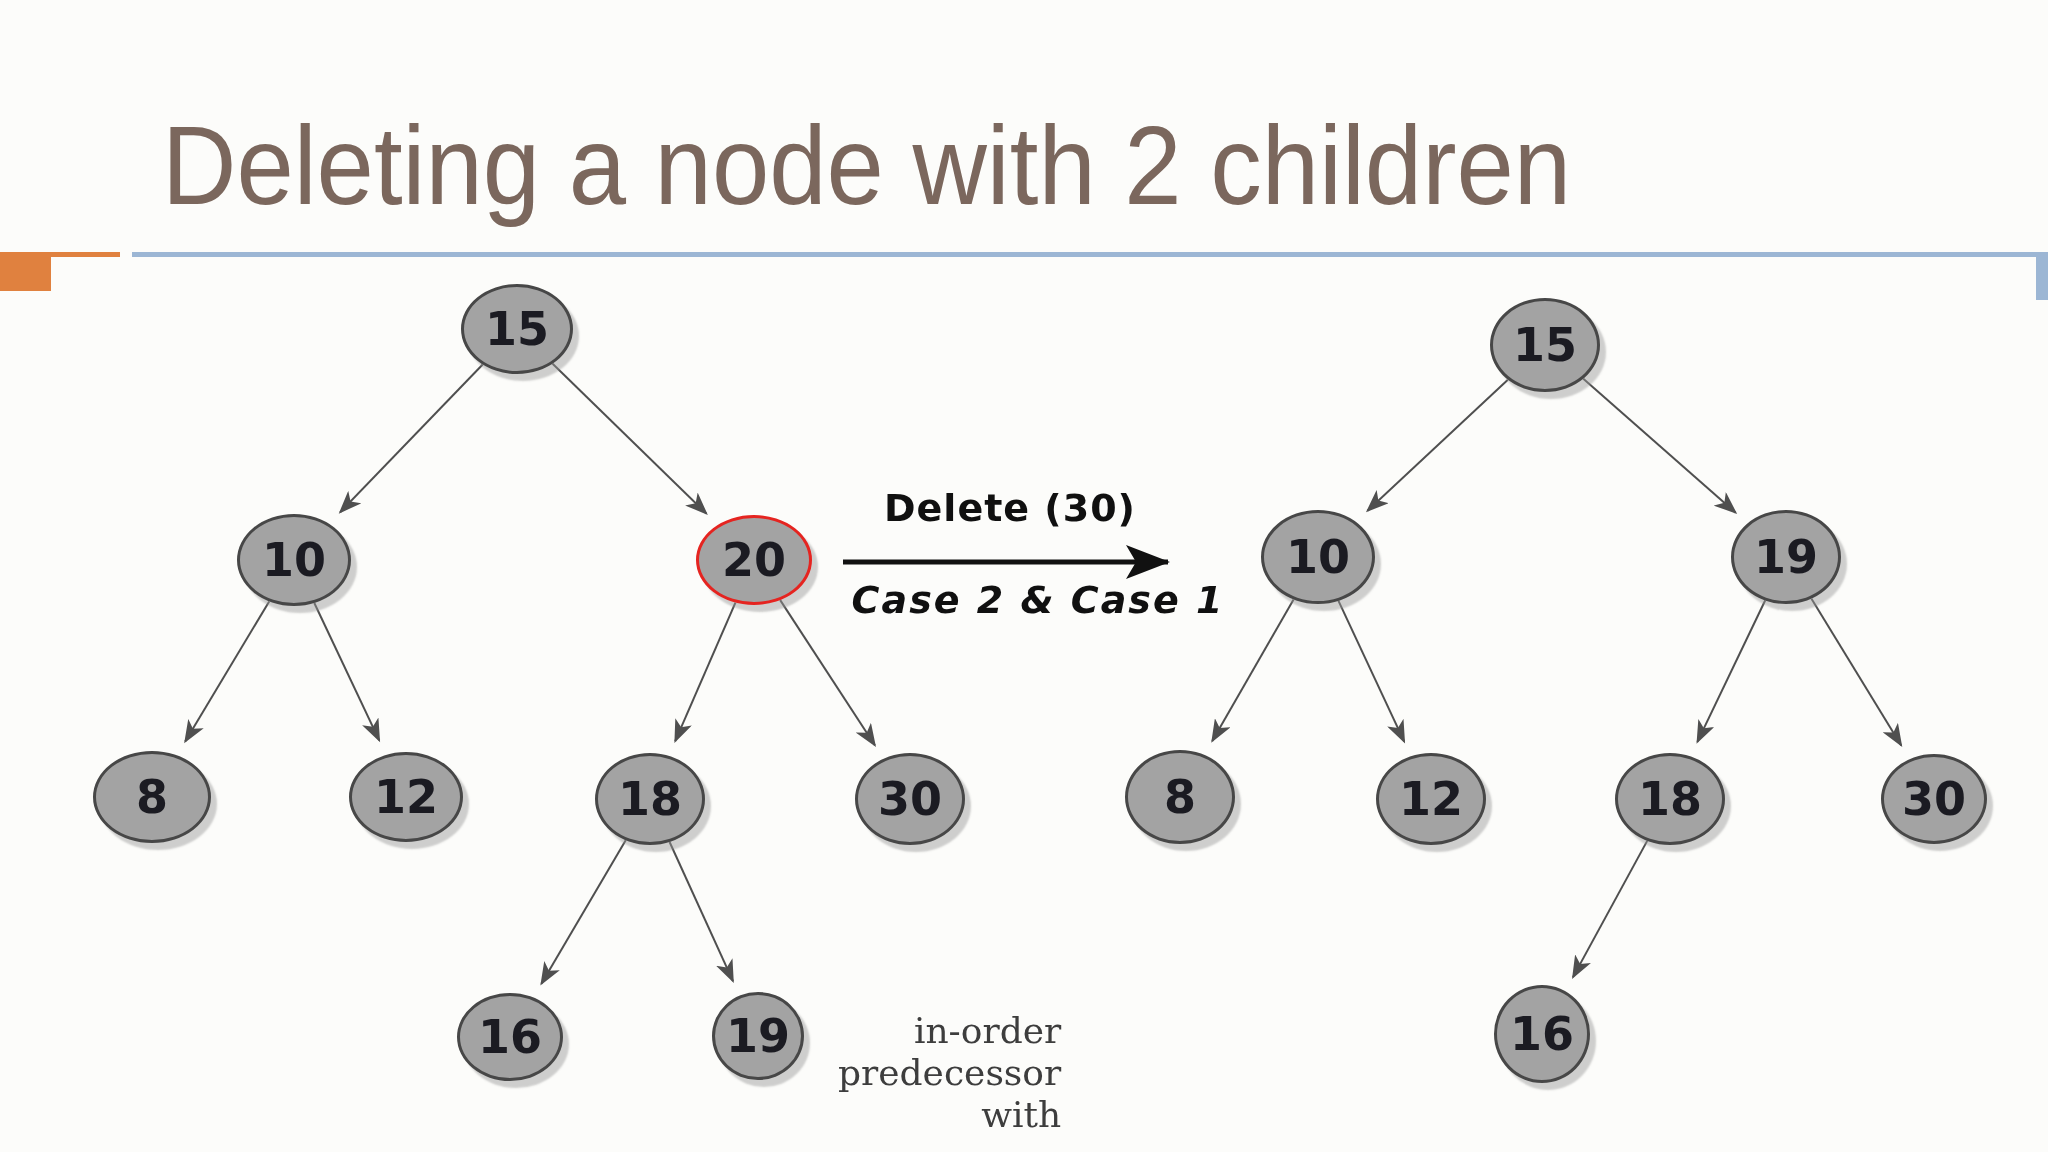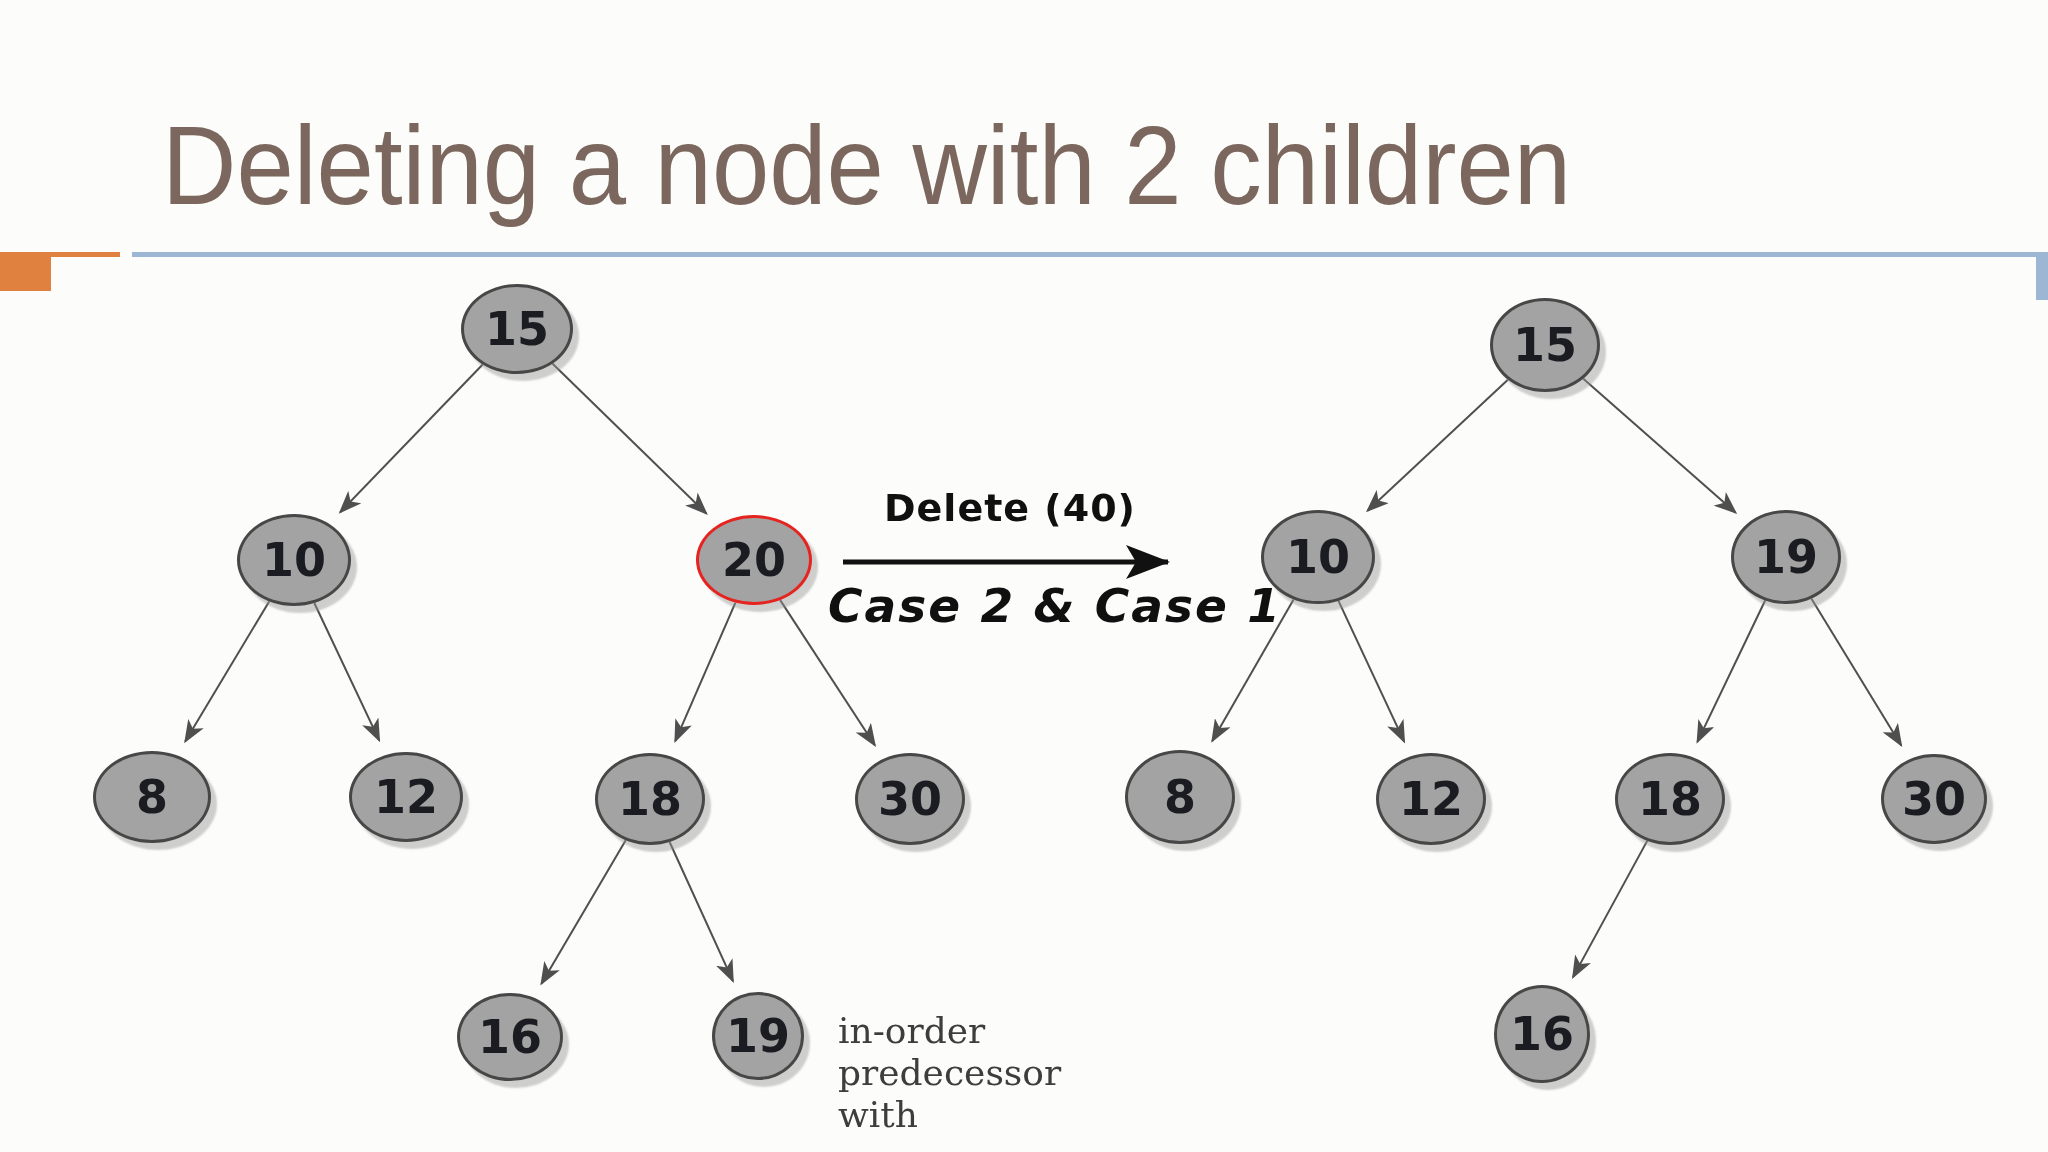--- a/index.html
+++ b/index.html
@@ -32,31 +32,31 @@
   .node.highlight{border-color:#e52420;}
   
   .delete-label{
     position:absolute;left:845px;top:486px;width:330px;
     text-align:center;font-family:"DejaVu Sans", sans-serif;
     font-weight:700;font-size:38px;color:#101010;letter-spacing:1px;
     white-space:nowrap;
   }
   .case-label{
     position:absolute;left:828px;top:578px;width:420px;
-    text-align:right;font-family:"DejaVu Sans", sans-serif;
-    font-weight:700;font-style:italic;font-size:47px;color:#101010;
+    text-align:center;font-family:"DejaVu Sans", sans-serif;
+    font-weight:700;font-style:italic;font-size:38px;color:#101010;
     letter-spacing:2px;white-space:nowrap;
   }
   
   .annotation{
     position:absolute;left:838px;top:1010px;
     font-family:"DejaVu Serif", serif;
     font-size:36px;line-height:42px;color:#3d3d3d;
   }
-  .annotation span{display:block;}
+  .annotation span{display:block;text-align:right;}
 </style>
 </head>
 <body style="background: rgb(252, 252, 250);">
 
 <h1 class="slide-title" style="color: rgb(123, 103, 93);">Deleting a node with 2 children</h1>
 
 <div class="rule-orange" style="background: rgb(224, 129, 63);"></div>
 <div class="rule-blue" style="background: rgb(156, 182, 212);"></div>
 <div class="sq-orange" style="background: rgb(224, 129, 63);"></div>
 <div class="sq-blue" style="background: rgb(156, 182, 212);"></div>
@@ -103,20 +103,20 @@
     <div class="node" style="left: 1490px; top: 298px; width: 110px; height: 94px;">15</div>
     <div class="node" style="left: 1261px; top: 510px; width: 114px; height: 94px;">10</div>
     <div class="node" style="left: 1731px; top: 510px; width: 110px; height: 94px;">19</div>
     <div class="node" style="left: 1125px; top: 750px; width: 110px; height: 94px;">8</div>
     <div class="node" style="left: 1376px; top: 753px; width: 110px; height: 92px;">12</div>
     <div class="node" style="left: 1615px; top: 753px; width: 110px; height: 92px;">18</div>
     <div class="node" style="left: 1881px; top: 754px; width: 106px; height: 90px;">30</div>
     <div class="node" style="left: 1494px; top: 985px; width: 96px; height: 98px;">16</div>
   </div>
 
-<div class="delete-label">Delete (40)</div>
+<div class="delete-label">Delete (30)</div>
 <div class="case-label">Case 2 &amp; Case 1</div>
 
 <div class="annotation">
   <span>in-order</span>
   <span>predecessor</span>
   <span>with</span>
 </div>
 
 </body></html>

